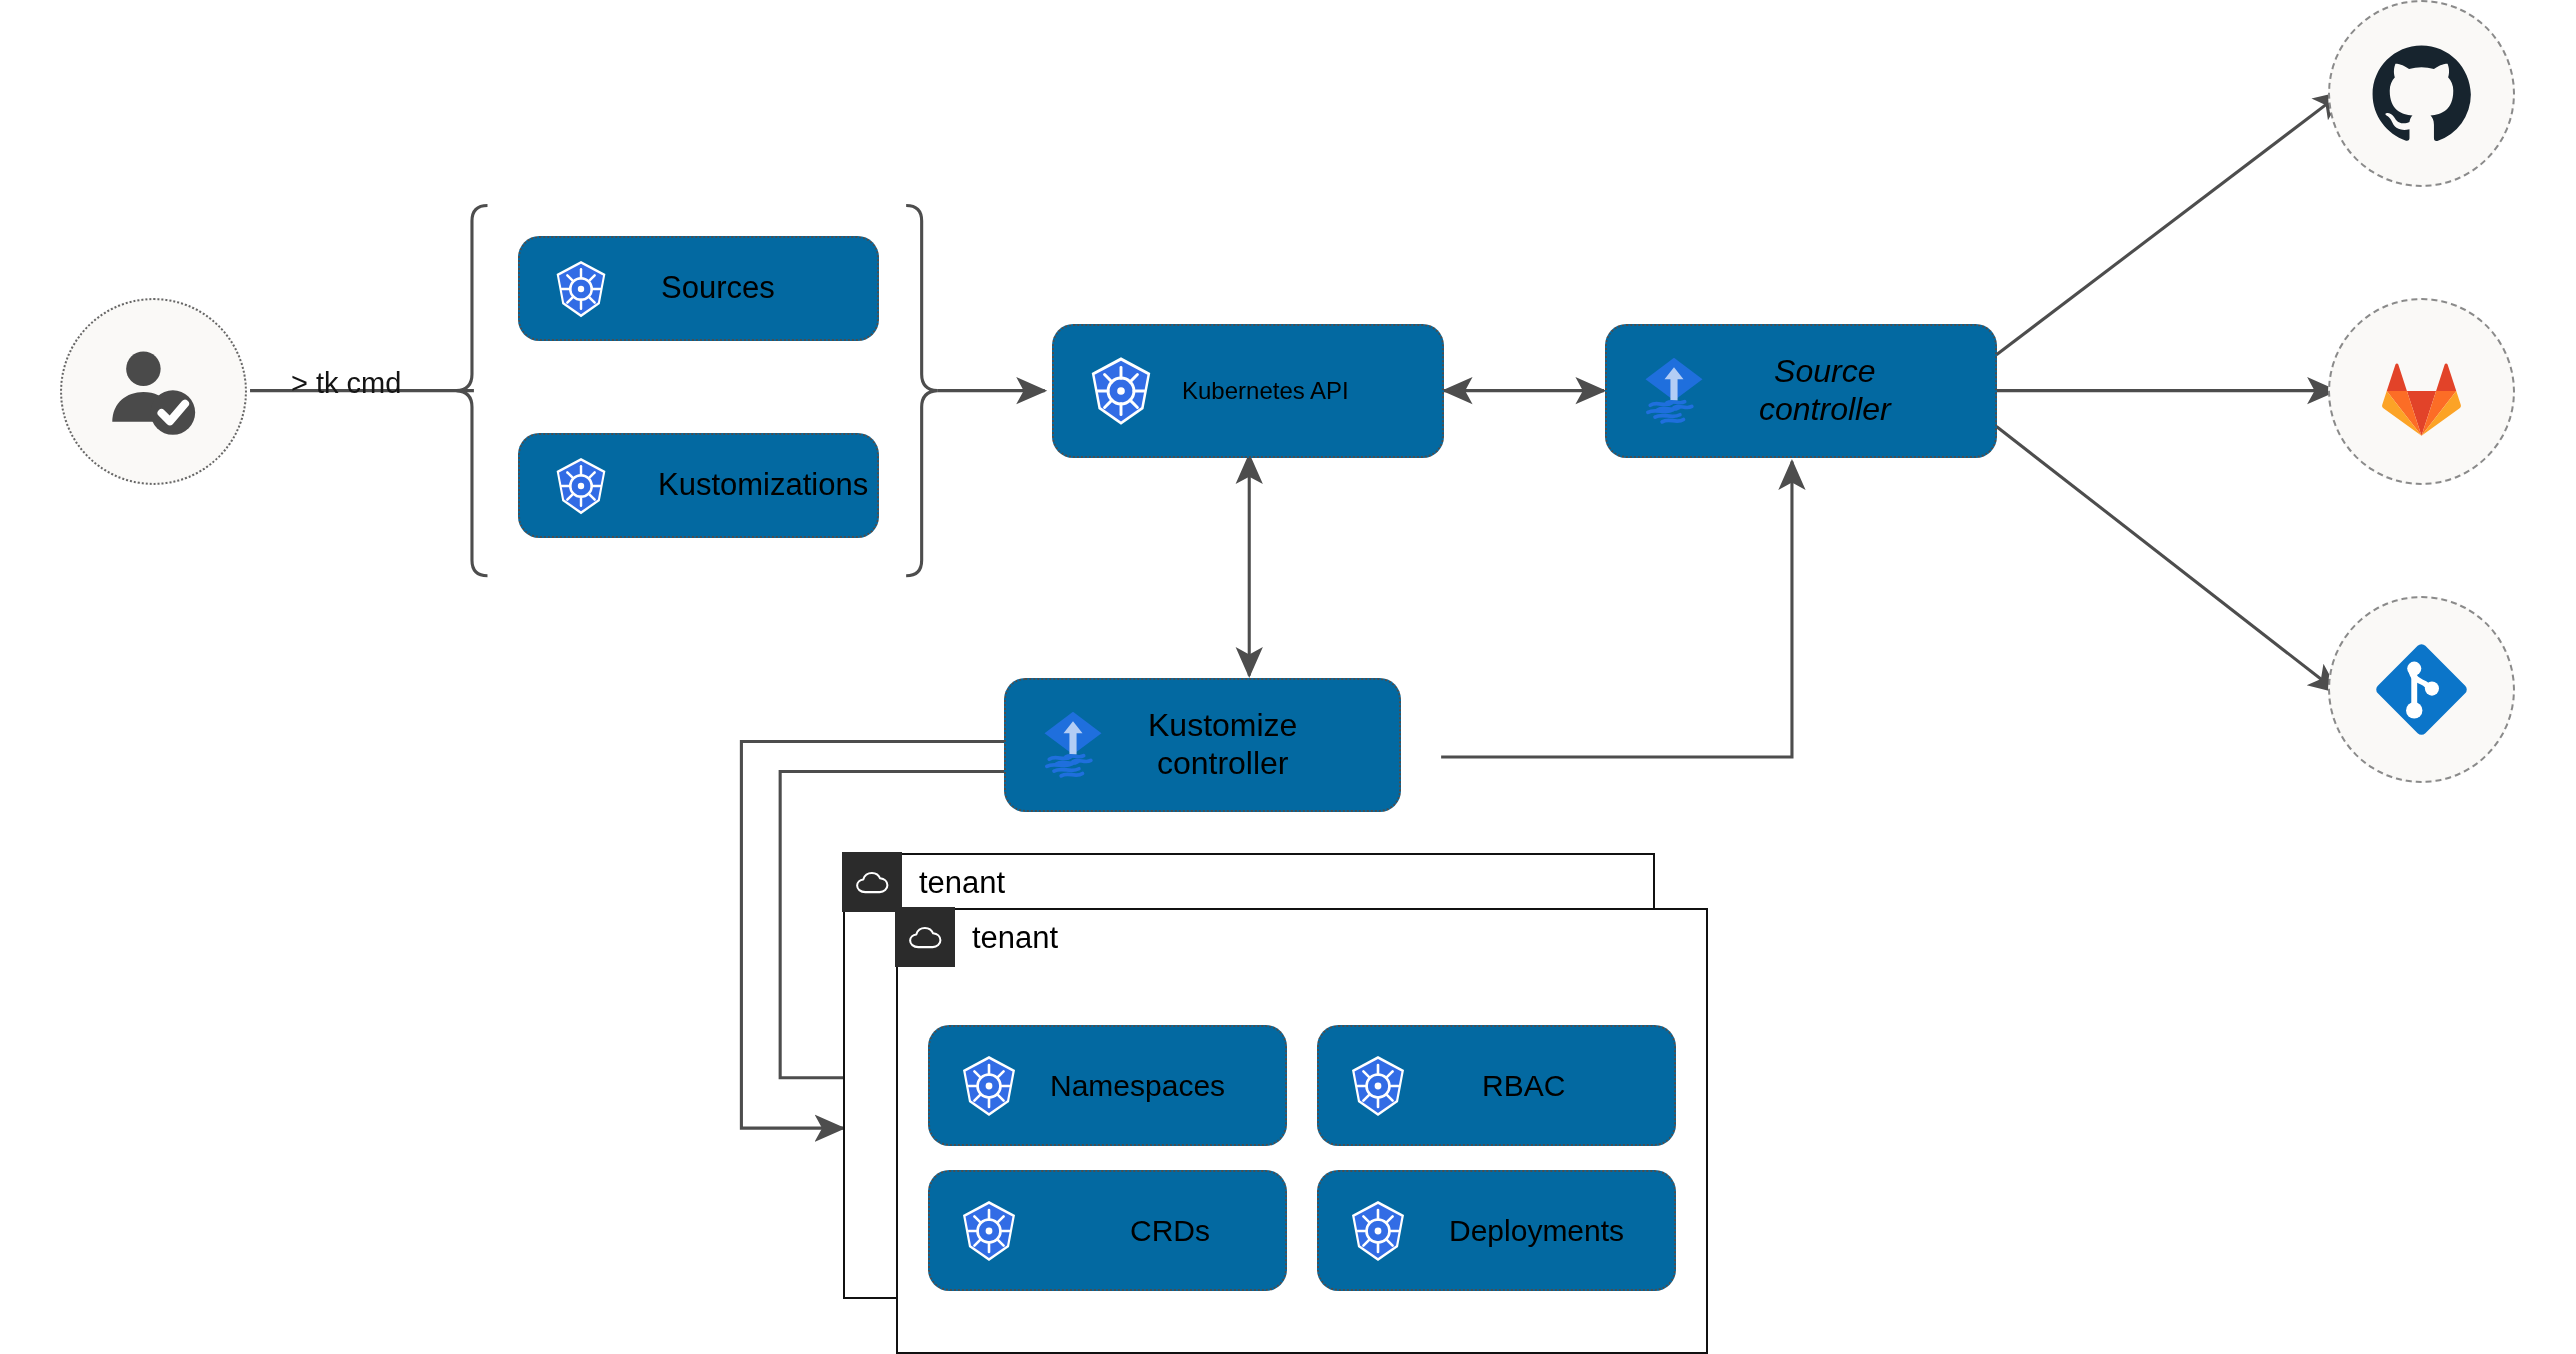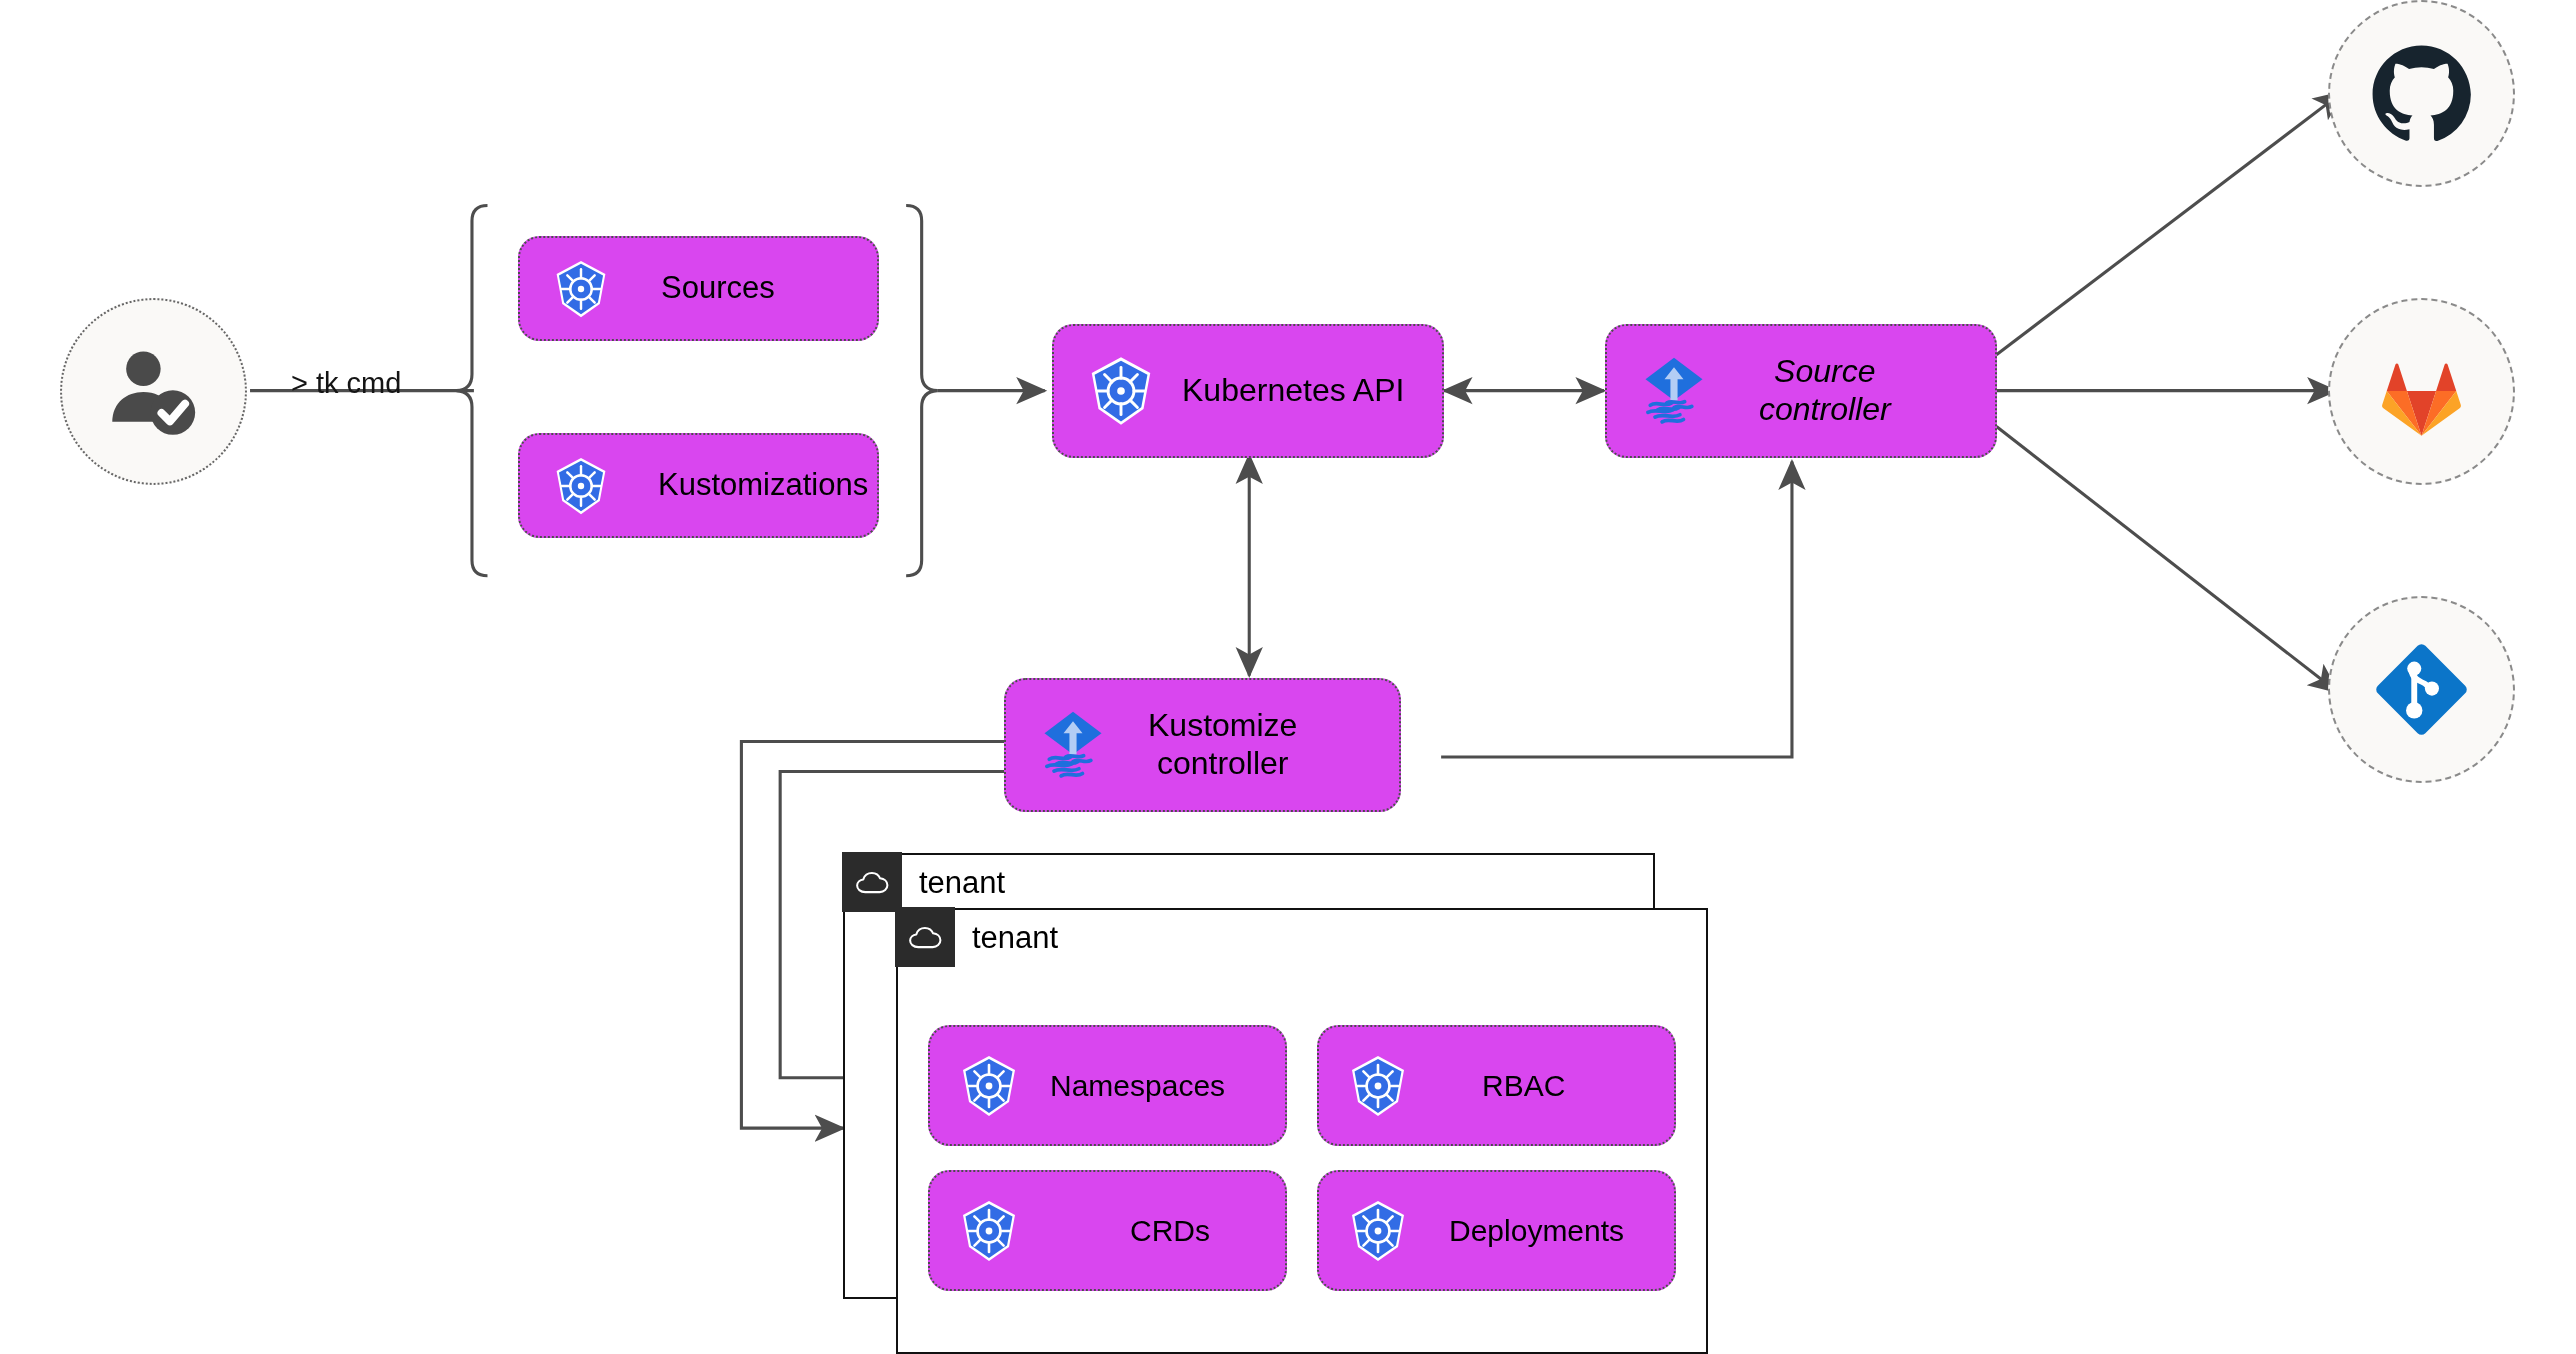--- a/index.html
+++ b/index.html
@@ -22,21 +22,21 @@
     position: absolute;
     left: 0; top: 0;
     width: 2576px;
     height: 1355px;
     pointer-events: none;
   }
 
   
   .card {
     position: absolute;
-    background: #d946ef;
+    background: #0369a1;
     border: 2.9px dotted #4d4d4d;
     border-radius: 21.3px;
     box-sizing: border-box;
     display: flex;
     align-items: center;
     z-index: 3;
   }
   .card .label {
     color: #000000;
     white-space: pre-line;
@@ -202,21 +202,21 @@
         <line x1="32" y1="43.4" x2="32" y2="53"></line>
         <line x1="11.4" y1="32" x2="20.5" y2="32"></line>
         <line x1="43.5" y1="32" x2="52.6" y2="32"></line>
         <line x1="17.4" y1="17.4" x2="23.9" y2="23.9"></line>
         <line x1="40.1" y1="40.1" x2="46.6" y2="46.6"></line>
         <line x1="46.6" y1="17.4" x2="40.1" y2="23.9"></line>
         <line x1="23.9" y1="40.1" x2="17.4" y2="46.6"></line>
       </g>
       <circle cx="32" cy="32" r="3.4" fill="#ffffff"></circle>
     </svg>
-    <span class="label" style="font-size:32px; margin-left:25px;">Kubernetes API</span>
+    <span class="label" style="font-size:24px; margin-left:25px;">Kubernetes API</span>
   </div>
 
   <div class="card" style="left:1605px; top:324px; width:392px; height:134px; padding-left:29px;font-style:italic;">
     <svg class="ico" width="76" height="76" viewBox="0 0 64 64">
       <polygon points="32,4 56,22 32,40 8,22" fill="#1f6fdd"></polygon>
       <path d="M32,12 L40,22 L35,22 L35,40 L29,40 L29,22 L24,22 Z" fill="#b3cdf5"></path>
       <g stroke="#1f6fdd" stroke-width="3.1" stroke-linecap="round" fill="none">
         <path d="M12,44 C18,40 24,46 30,42"></path>
         <path d="M18,48 C24,44 30,50 36,46"></path>
         <path d="M10,50 C17,46 24,52 31,48"></path>

